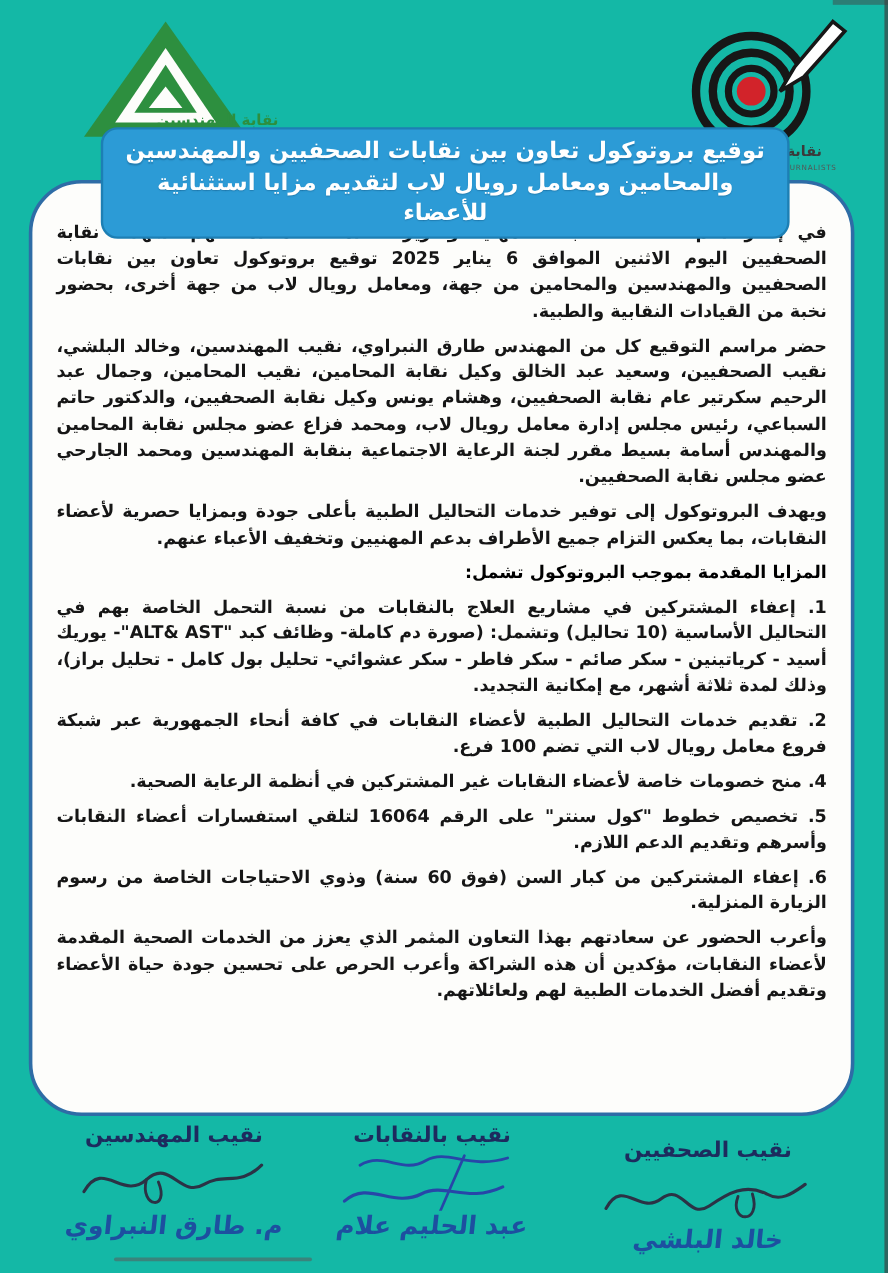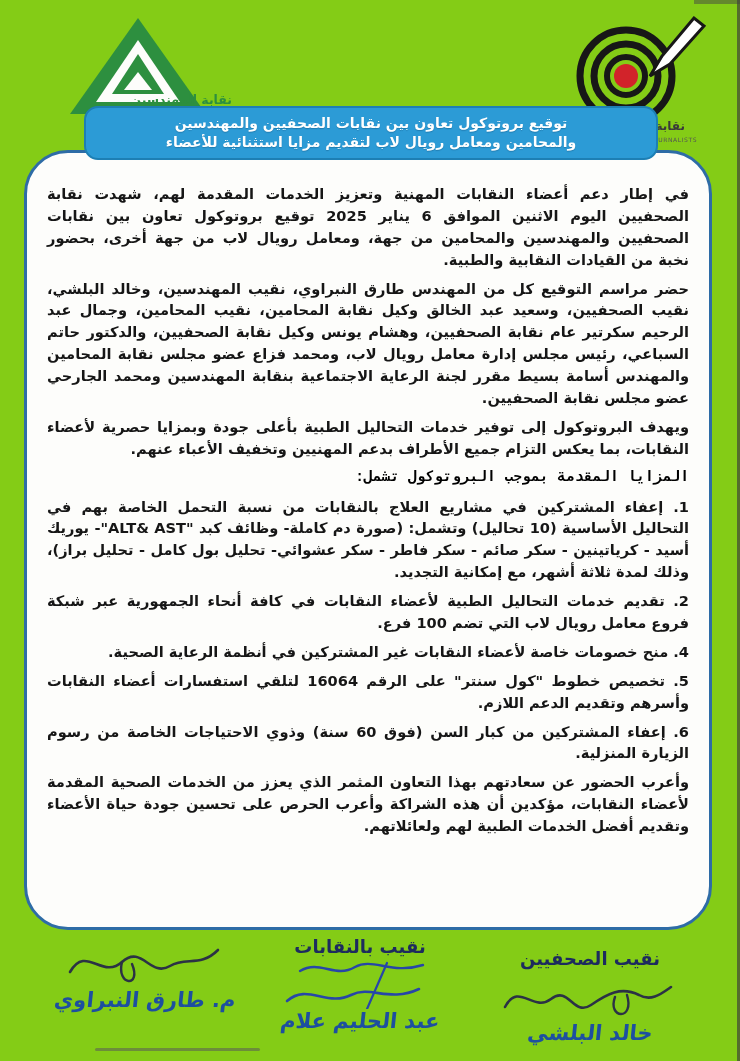--- a/index.html
+++ b/index.html
@@ -1,48 +1,48 @@
 <!DOCTYPE html>
 <html lang="ar"><head>
 <meta charset="utf-8">
 <style>
   html,body{margin:0;padding:0;background:#e8e8e6;}
   .page{
     position:relative;width:740px;height:1061px;margin:0 auto;
-    background:#84cc16;overflow:hidden;
+    background:#14b8a6;overflow:hidden;
     font-family:"DejaVu Sans",sans-serif;
   }
   
   .logo{position:absolute;}
   #logo-engineers{left:60px;top:14px;width:178px;height:126px;}
   #logo-lawyers{left:314px;top:6px;width:114px;height:126px;}
   #logo-journalists{left:566px;top:14px;width:146px;height:132px;}
   
   .title-banner{
     position:absolute;left:84px;top:106px;width:574px;z-index:3;
     background:#2c9bd6;border-radius:14px;
     border:2px solid #1d7fb4;
     padding:6px 10px;box-sizing:border-box;
     color:#ffffff;text-align:center;direction:rtl;
-    font-weight:bold;font-size:14px;line-height:1.35;
+    font-weight:bold;font-size:19px;line-height:1.35;
     text-shadow:0 1px 1px rgba(0,40,70,.25);
   }
   
   .content-box{
     position:absolute;left:24px;top:150px;width:688px;height:780px;z-index:1;
     border:3px solid #2e6ca6;border-radius:44px;background:#fdfdfb;
     box-sizing:border-box;padding:30px 20px 6px 20px;
     direction:rtl;overflow:hidden;
   }
   .content-box p{
     margin:0 0 7px 0;
     color:#161616;font-size:14.6px;line-height:1.5;
     text-align:justify;font-weight:600;
   }
-  .content-box p.benefits-heading{font-weight:bold;color:#000;font-family:Liberation Mono, monospace;}
+  .content-box p.benefits-heading{font-weight:bold;color:#000;}
   
   .sig-block{position:absolute;top:936px;text-align:center;}
   #sig-journalists{left:470px;width:240px;margin-top:12px;}
   #sig-lawyers{left:255px;width:210px;}
   #sig-engineers{left:30px;width:230px;}
   .sig-title{
     font-weight:bold;color:#1d2b5e;font-size:18px;direction:rtl;
   }
   .sig-scribble{display:block;margin:0 auto;}
   .sig-name{
@@ -117,20 +117,21 @@
     <div class="sig-title">نقيب بالنقابات</div>
     <svg class="sig-scribble" width="170" height="52" viewBox="0 0 170 52">
       <path d="M25,14 C45,2 60,22 80,10 C98,0 116,18 148,8" fill="none" stroke="#2746a8" stroke-width="2.4" stroke-linecap="round"></path>
       <path d="M12,44 C32,26 52,50 76,38 C96,28 114,46 144,32" fill="none" stroke="#2746a8" stroke-width="2.6" stroke-linecap="round"></path>
       <path d="M92,52 L112,6" fill="none" stroke="#2746a8" stroke-width="2.2" stroke-linecap="round"></path>
     </svg>
     <div class="sig-name">عبد الحليم علام</div>
   </div>
 
   <div class="sig-block" id="sig-engineers">
+    <div class="sig-title">نقيب المهندسين</div>
     <svg class="sig-scribble" width="175" height="52" viewBox="0 0 175 52">
       <path d="M12,36 C28,8 44,44 64,26 C84,8 92,42 112,30 C128,20 142,32 160,14" fill="none" stroke="#2b3245" stroke-width="2.6" stroke-linecap="round"></path>
       <path d="M64,26 C58,50 84,52 74,28" fill="none" stroke="#2b3245" stroke-width="2.4" stroke-linecap="round"></path>
     </svg>
     <div class="sig-name">م. طارق النبراوي</div>
   </div>
 
   <div class="edge-line-right"></div>
   <div class="edge-mark-top"></div>
   <div class="bottom-shadow"></div>

